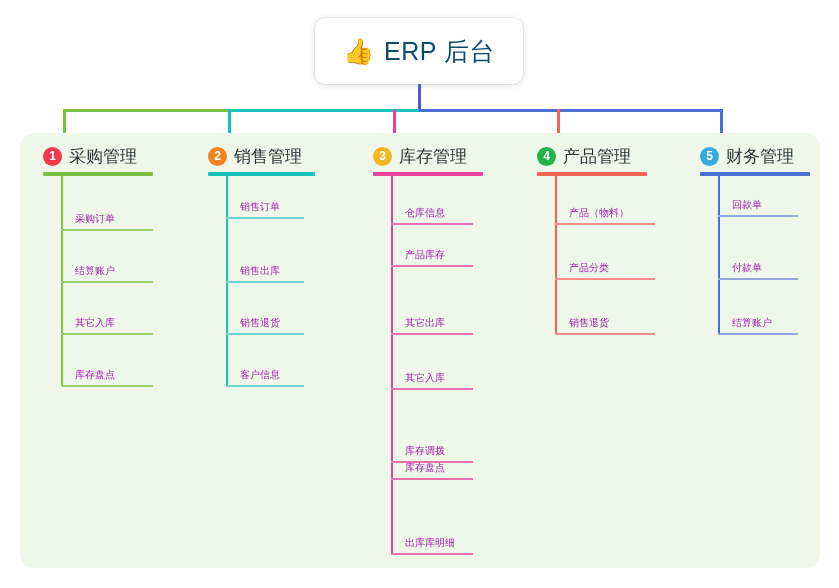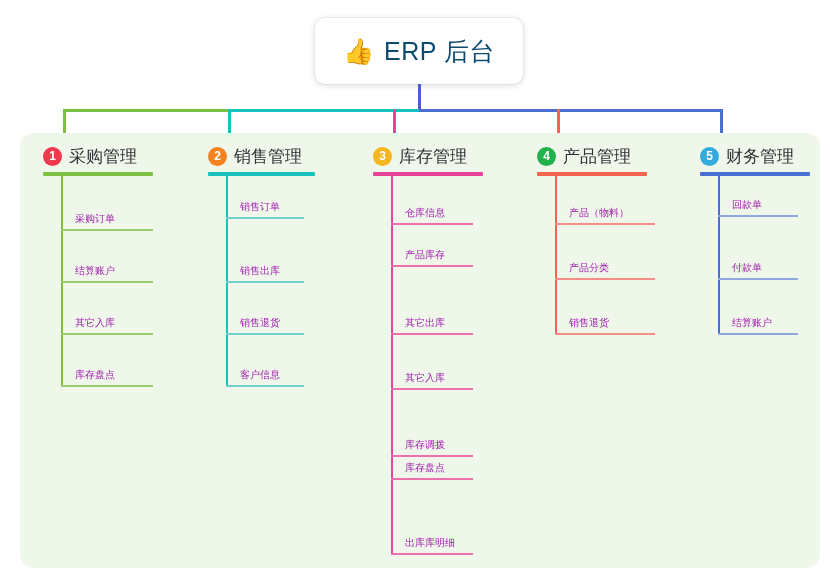--- a/index.html
+++ b/index.html
@@ -212,21 +212,21 @@
         <div class="leaf-rule" style="width: 82px; background: rgb(236, 111, 174);"></div>
       </div>
       <div class="leaf" style="top: 172px; height: 30px; width: 82px;">
         <span class="leaf-label">其它出库</span>
         <div class="leaf-rule" style="width: 82px; background: rgb(236, 111, 174);"></div>
       </div>
       <div class="leaf" style="top: 227px; height: 30px; width: 82px;">
         <span class="leaf-label">其它入库</span>
         <div class="leaf-rule" style="width: 82px; background: rgb(236, 111, 174);"></div>
       </div>
-      <div class="leaf" style="top: 294px; height: 30px; width: 82px;">
+      <div class="leaf" style="top: 300px; height: 30px; width: 82px;">
         <span class="leaf-label">库存调拨</span>
         <div class="leaf-rule" style="width: 82px; background: rgb(236, 111, 174);"></div>
       </div>
       <div class="leaf" style="top: 317px; height: 30px; width: 82px;">
         <span class="leaf-label">库存盘点</span>
         <div class="leaf-rule" style="width: 82px; background: rgb(236, 111, 174);"></div>
       </div>
       <div class="leaf" style="top: 392px; height: 30px; width: 82px;">
         <span class="leaf-label">出库库明细</span>
         <div class="leaf-rule" style="width: 82px; background: rgb(236, 111, 174);"></div>

